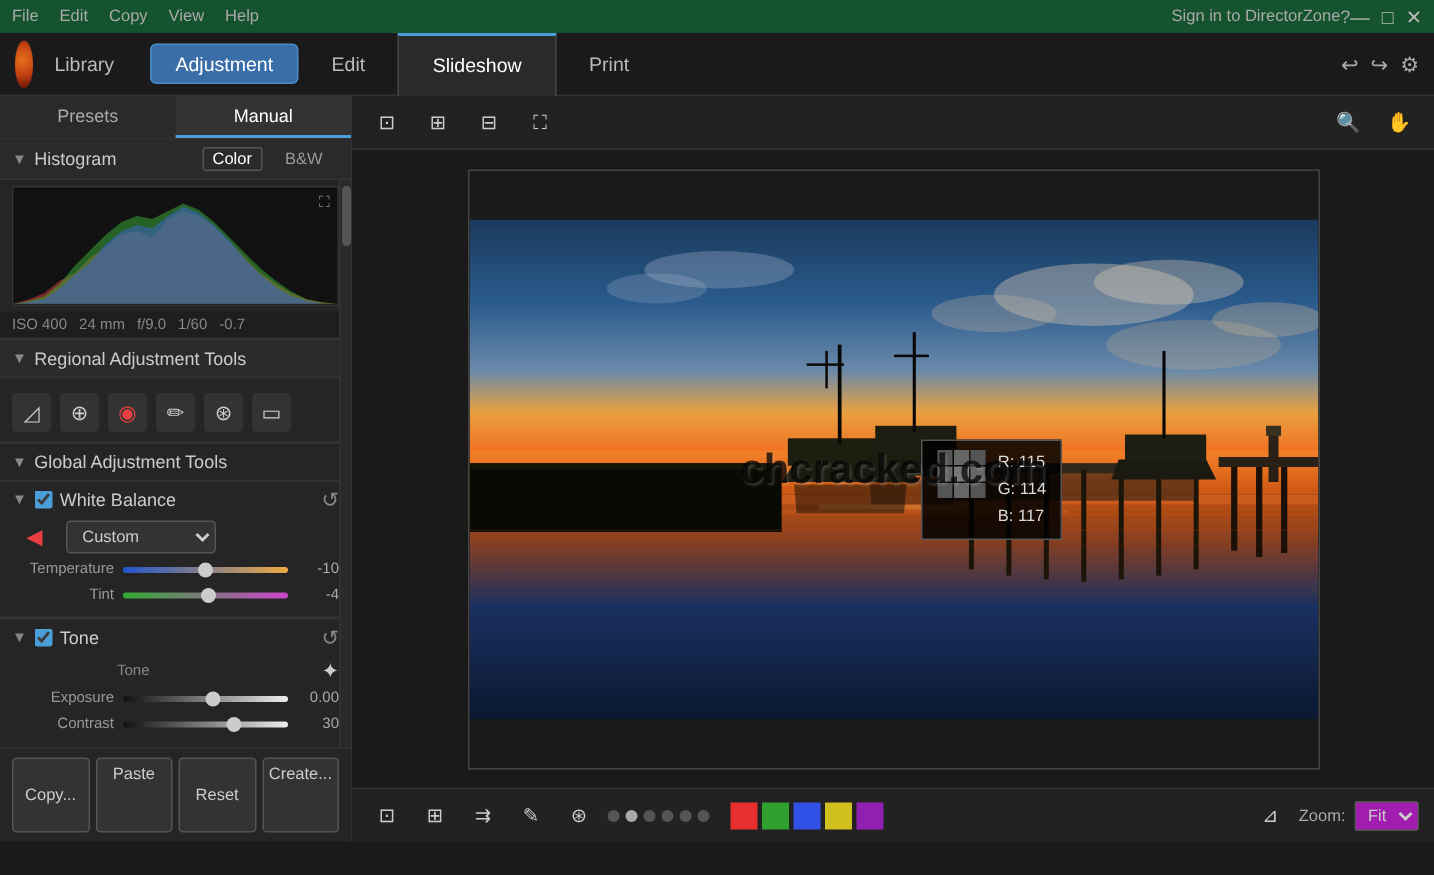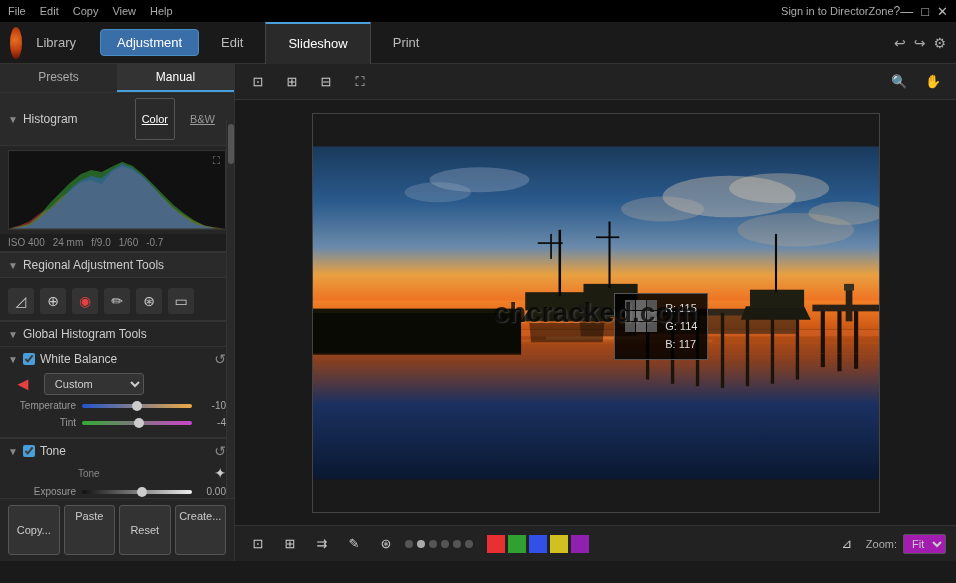--- a/index.html
+++ b/index.html
@@ -10,21 +10,21 @@
       font-family: Arial, sans-serif;
       font-size: 12px;
       color: #ccc;
       overflow: hidden;
       position: relative;
     }
 
     
     .title-bar {
       height: 22px;
-      background: #000000;
+      background: #14532d;
       display: flex;
       align-items: center;
       justify-content: space-between;
       padding: 0 8px;
       font-size: 11px;
       color: #aaa;
     }
     .title-bar-left { display: flex; gap: 14px; }
     .title-bar-right { display: flex; align-items: center; gap: 0; }
     .title-bar-controls { display: flex; gap: 8px; }
@@ -481,24 +481,23 @@
     .histogram-color-label {
       margin-left: auto;
       display: flex;
       gap: 8px;
       font-size: 11px;
       color: #999;
       padding-right: 4px;
     }
     .hist-color-btn {
       cursor: pointer;
-      padding: 14px 6px;
+      padding: 1px 6px;
       border-radius: 2px;
       border: 1px solid transparent;
-      text-decoration: underline;
     }
     .hist-color-btn.active {
       color: #fff;
       border-color: #555;
     }
 
     .scrollbar-track {
       width: 8px;
       background: #2a2a2a;
       position: absolute;
@@ -619,21 +618,21 @@
         <div class="tool-icon">✏</div>
         <div class="tool-icon">⊛</div>
         <div class="tool-icon">▭</div>
       </div>
     </div>
 
     <div class="section-divider"></div>
 
     <div class="global-tools-header">
       <span class="chevron">▼</span>
-      <span>Global Histogram Tools</span>
+      <span>Global Adjustment Tools</span>
     </div>
 
     <div class="section-divider"></div>
 
     <div class="wb-section">
       <div class="wb-header">
         <span class="chevron">▼</span>
         <input type="checkbox" class="wb-checkbox" checked="" style="">
         <span>White Balance</span>
         <span class="wb-reset">↺</span>

